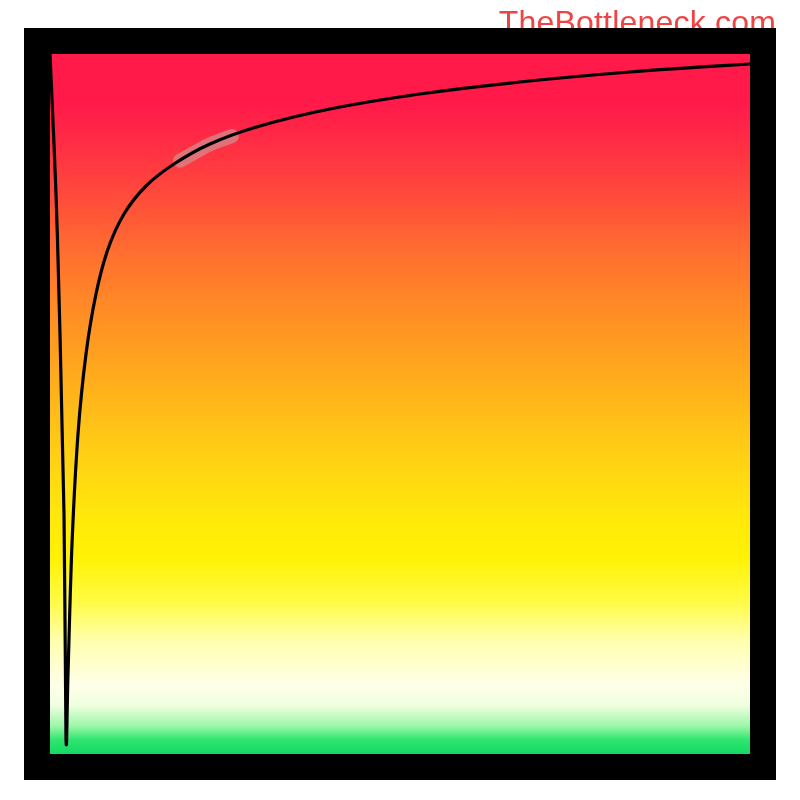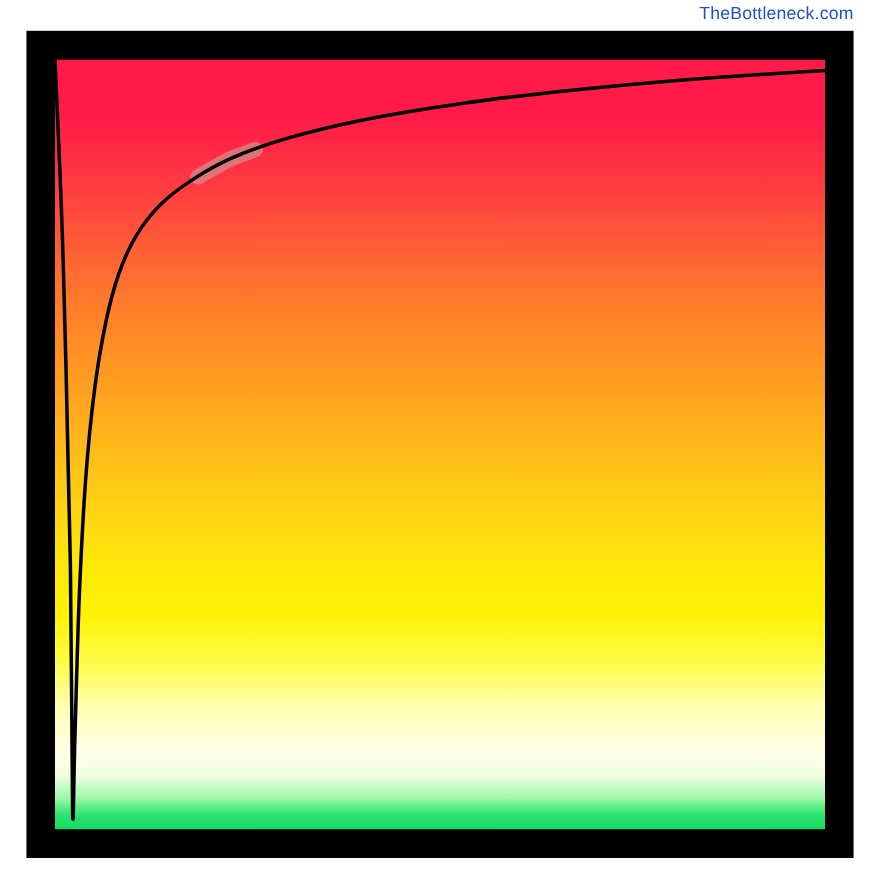--- a/index.html
+++ b/index.html
@@ -58,22 +58,22 @@
     );
   }
   .curve-svg {
     position: absolute;
     inset: 0;
   }
   .watermark {
     position: absolute;
     top: 4px;
     right: 24px;
-    font-size: 16px;
-    color: #1d4ed8;
+    font-size: 32px;
+    color: #ef4444;
     letter-spacing: 0.2px;
     font-weight: 500;
   }
 </style>
 </head>
 <body>
 
 <div class="stage">
 
   <div class="watermark">TheBottleneck.com</div>

